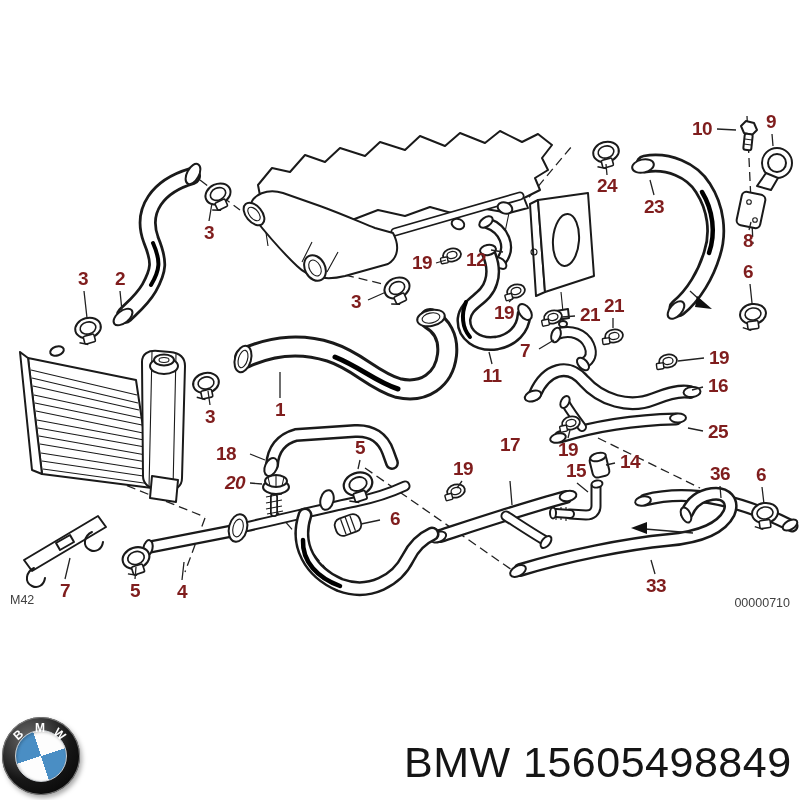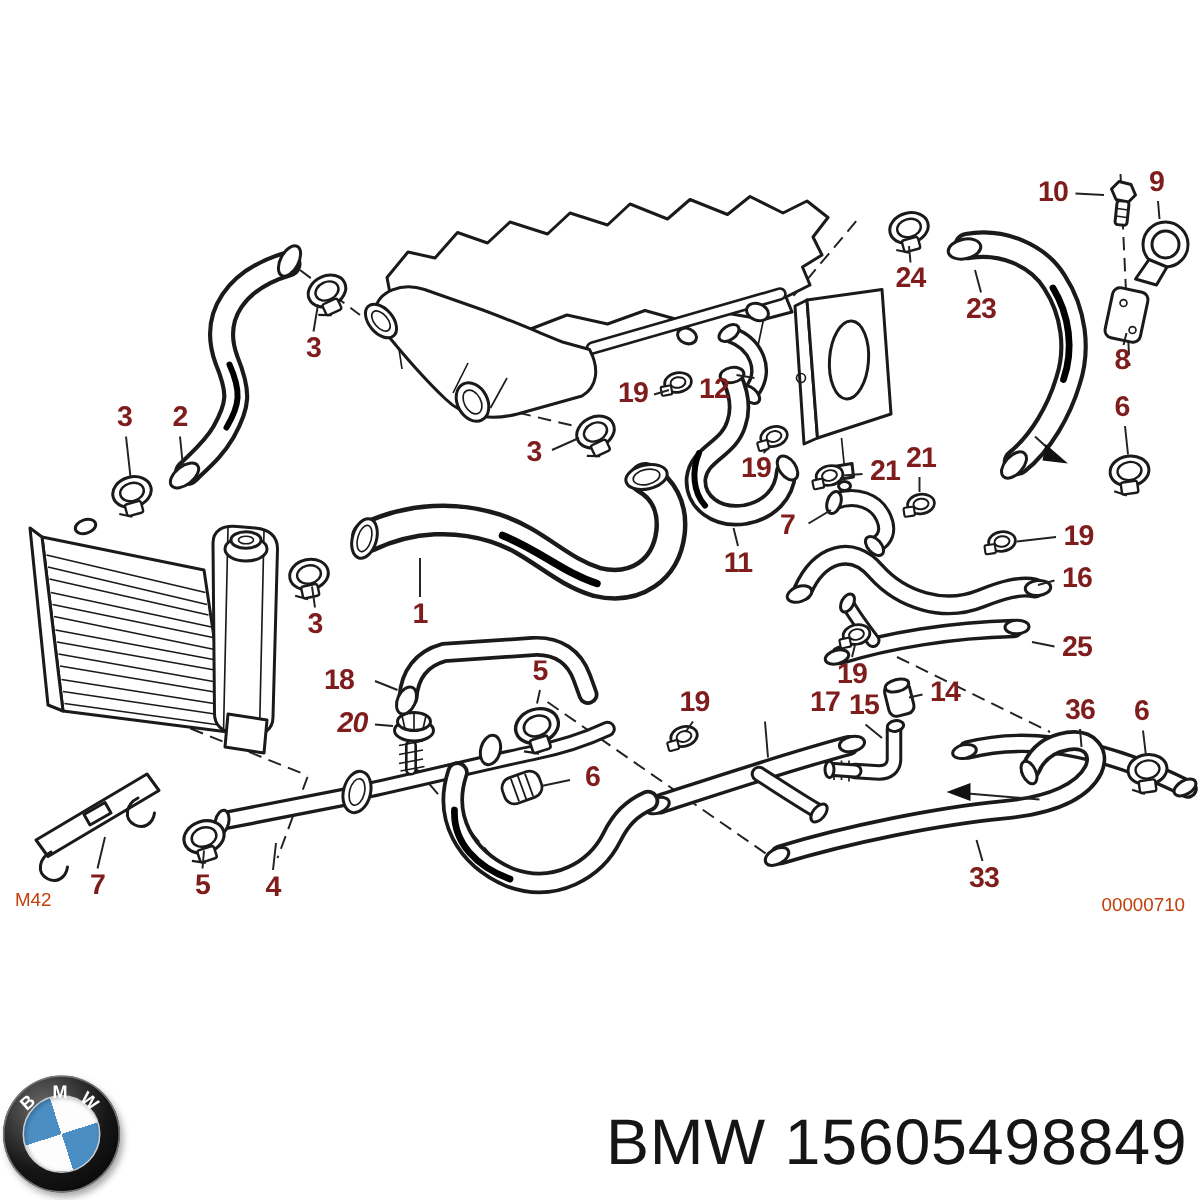--- a/index.html
+++ b/index.html
@@ -3,21 +3,21 @@
 <meta charset="utf-8">
 <style>
   html,body{margin:0;padding:0;background:#fff;}
   .stage{position:relative;width:800px;height:800px;background:#fff;overflow:hidden;
          font-family:"Liberation Sans",sans-serif;}
   .diagram-svg{position:absolute;left:0;top:0;}
   #label-layer{position:absolute;left:0;top:0;width:800px;height:660px;pointer-events:none;}
   .part-label{position:absolute;transform:translate(-50%,-50%);
               font:bold 19px "Liberation Sans",sans-serif;color:#7f1d1d;letter-spacing:-0.5px;
               white-space:nowrap;}
-  .plate-code{position:absolute;font:12.5px "Liberation Sans",sans-serif;color:#c2410c;}
+  .plate-code{position:absolute;font:12.5px "Liberation Sans",sans-serif;color:#404040;}
   .code-left{left:10px;top:593px;}
   .code-right{right:10px;top:596px;}
   .part-number{position:absolute;left:404px;top:740px;
                font:400 43px/1.05 "Liberation Sans",sans-serif;color:#151515;letter-spacing:0.5px;}
   .bmw-logo{position:absolute;left:2px;top:717px;width:78px;height:78px;border-radius:50%;
             background:radial-gradient(circle at 35% 28%,#6a6a6a 0%,#161616 55%,#000 100%);
             box-shadow:2px 3px 5px rgba(0,0,0,0.35), inset 0 0 0 1px #777;}
   .bmw-inner{position:absolute;left:13px;top:13px;width:50px;height:50px;border-radius:50%;
              border:1.5px solid #c9ced2;
              background:conic-gradient(from -18deg,#fdfdfd 0 90deg,#4a8ec4 90deg 180deg,
@@ -313,21 +313,21 @@
       <span class="part-label" style="left: 719px; top: 358px;">19</span>
       <span class="part-label" style="left: 718px; top: 386px;">16</span>
       <span class="part-label" style="left: 718px; top: 432px;">25</span>
       <span class="part-label" style="left: 210px; top: 417px;">3</span>
       <span class="part-label" style="left: 280px; top: 410px;">1</span>
       <span class="part-label" style="left: 226px; top: 454px;">18</span>
       <span class="part-label" style="left: 235px; top: 483px; font-style: italic;">20</span>
       <span class="part-label" style="left: 360px; top: 448px;">5</span>
       <span class="part-label" style="left: 395px; top: 519px;">6</span>
       <span class="part-label" style="left: 463px; top: 469px;">19</span>
-      <span class="part-label" style="left: 510px; top: 469px; margin-left: 40px;">17</span>
+      <span class="part-label" style="left: 510px; top: 445px;">17</span>
       <span class="part-label" style="left: 568px; top: 450px;">19</span>
       <span class="part-label" style="left: 630px; top: 462px;">14</span>
       <span class="part-label" style="left: 576px; top: 471px;">15</span>
       <span class="part-label" style="left: 720px; top: 474px;">36</span>
       <span class="part-label" style="left: 761px; top: 475px;">6</span>
       <span class="part-label" style="left: 65px; top: 591px;">7</span>
       <span class="part-label" style="left: 135px; top: 591px;">5</span>
       <span class="part-label" style="left: 182px; top: 592px;">4</span>
       <span class="part-label" style="left: 656px; top: 586px;">33</span>
     </div>

